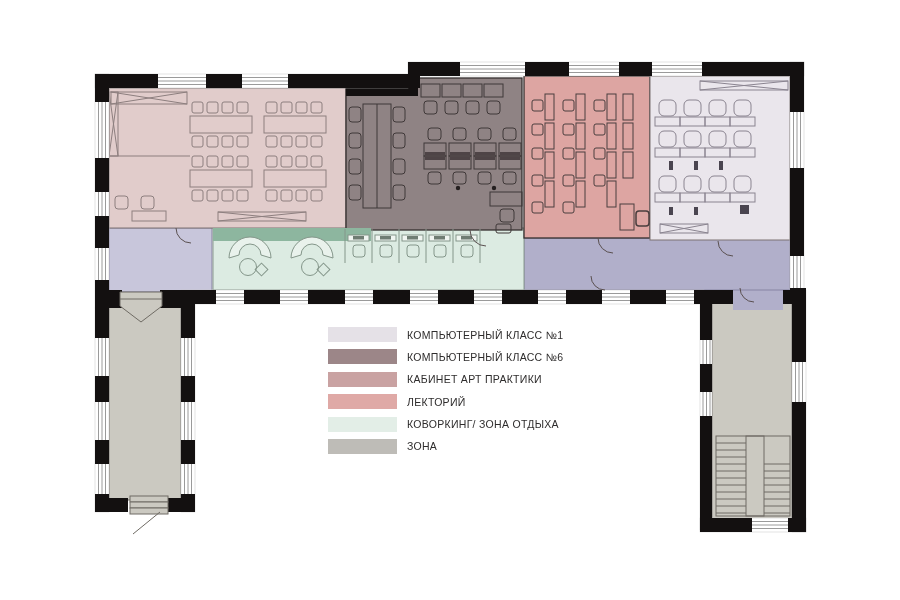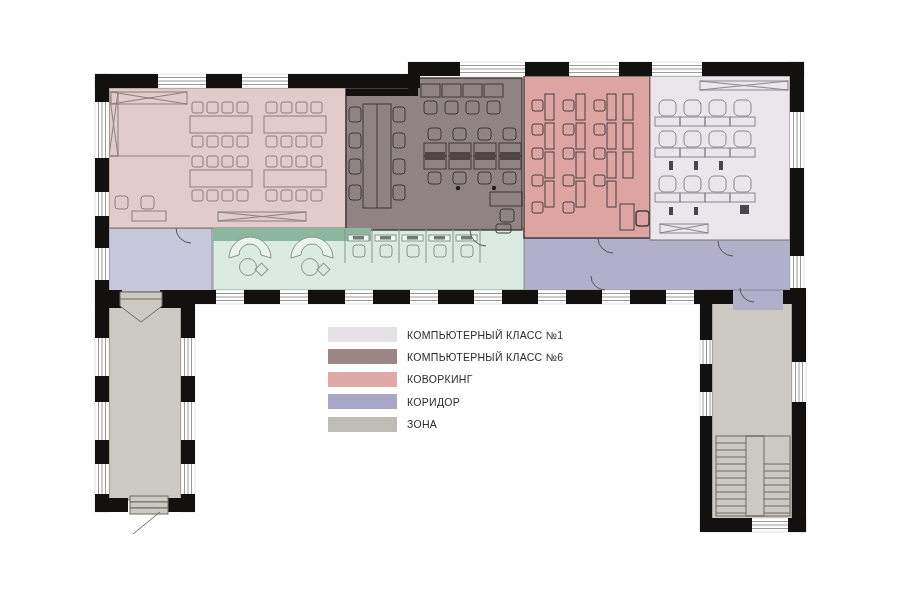--- a/index.html
+++ b/index.html
@@ -329,26 +329,30 @@
 <div class="legend">
   <div class="legend-row">
     <span class="swatch" data-fill="legend.items.0.color" style="background: rgb(229, 225, 231);"></span>
     <span class="legend-label">КОМПЬЮТЕРНЫЙ КЛАСС №1</span>
   </div>
   <div class="legend-row">
     <span class="swatch" data-fill="legend.items.1.color" style="background: rgb(156, 134, 136);"></span>
     <span class="legend-label">КОМПЬЮТЕРНЫЙ КЛАСС №6</span>
   </div>
   <div class="legend-row">
+    <span class="swatch" data-fill="legend.items.2.color" style="background: rgb(201, 162, 162);"></span>
+    <span class="legend-label">КАБИНЕТ АРТ ПРАКТИКИ</span>
+  </div>
+  <div class="legend-row">
     <span class="swatch" data-fill="legend.items.3.color" style="background: rgb(223, 169, 166);"></span>
-    <span class="legend-label">КОВОРКИНГ</span>
-  </div>
-  <div class="legend-row">
-    <span class="swatch" data-fill="legend.items.5.color" style="background: rgb(169, 167, 199);"></span>
-    <span class="legend-label">КОРИДОР</span>
+    <span class="legend-label">ЛЕКТОРИЙ</span>
+  </div>
+  <div class="legend-row">
+    <span class="swatch" data-fill="legend.items.4.color" style="background: rgb(227, 238, 231);"></span>
+    <span class="legend-label">КОВОРКИНГ/ ЗОНА ОТДЫХА</span>
   </div>
   <div class="legend-row">
     <span class="swatch" data-fill="legend.items.6.color" style="background: rgb(190, 188, 183);"></span>
     <span class="legend-label">ЗОНА</span>
   </div>
 </div>
 
 </div>
 
 </body></html>

